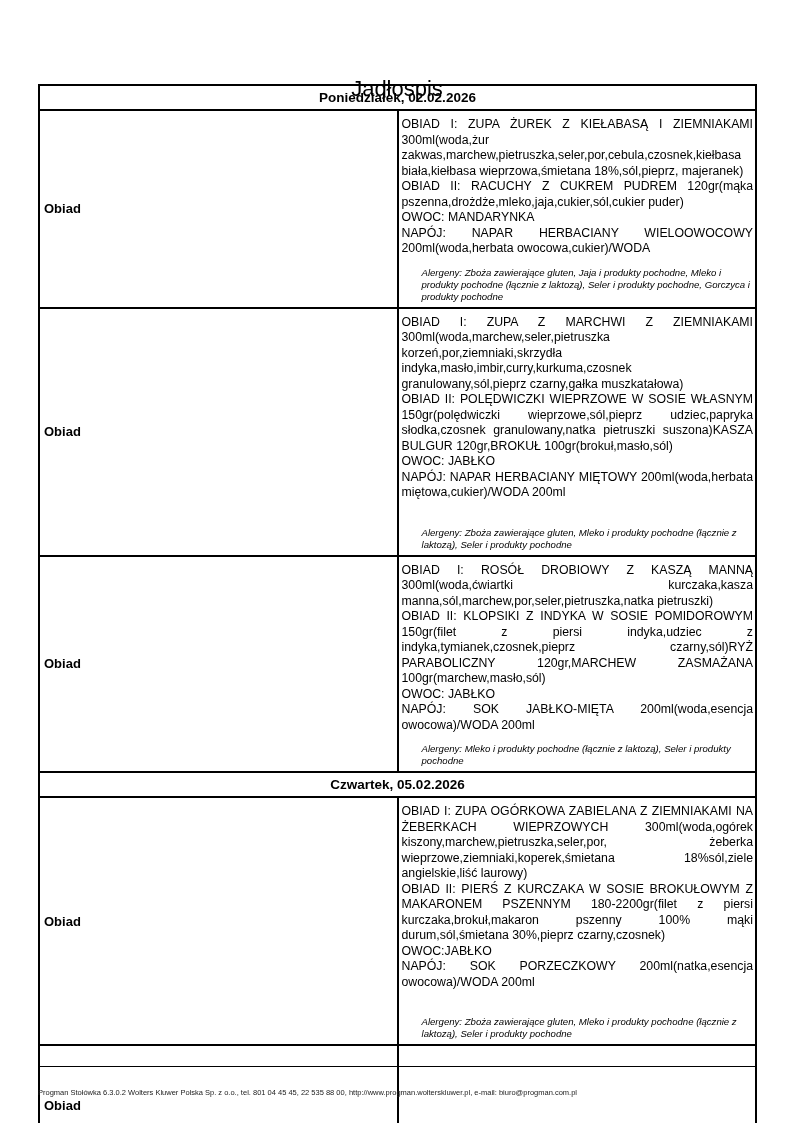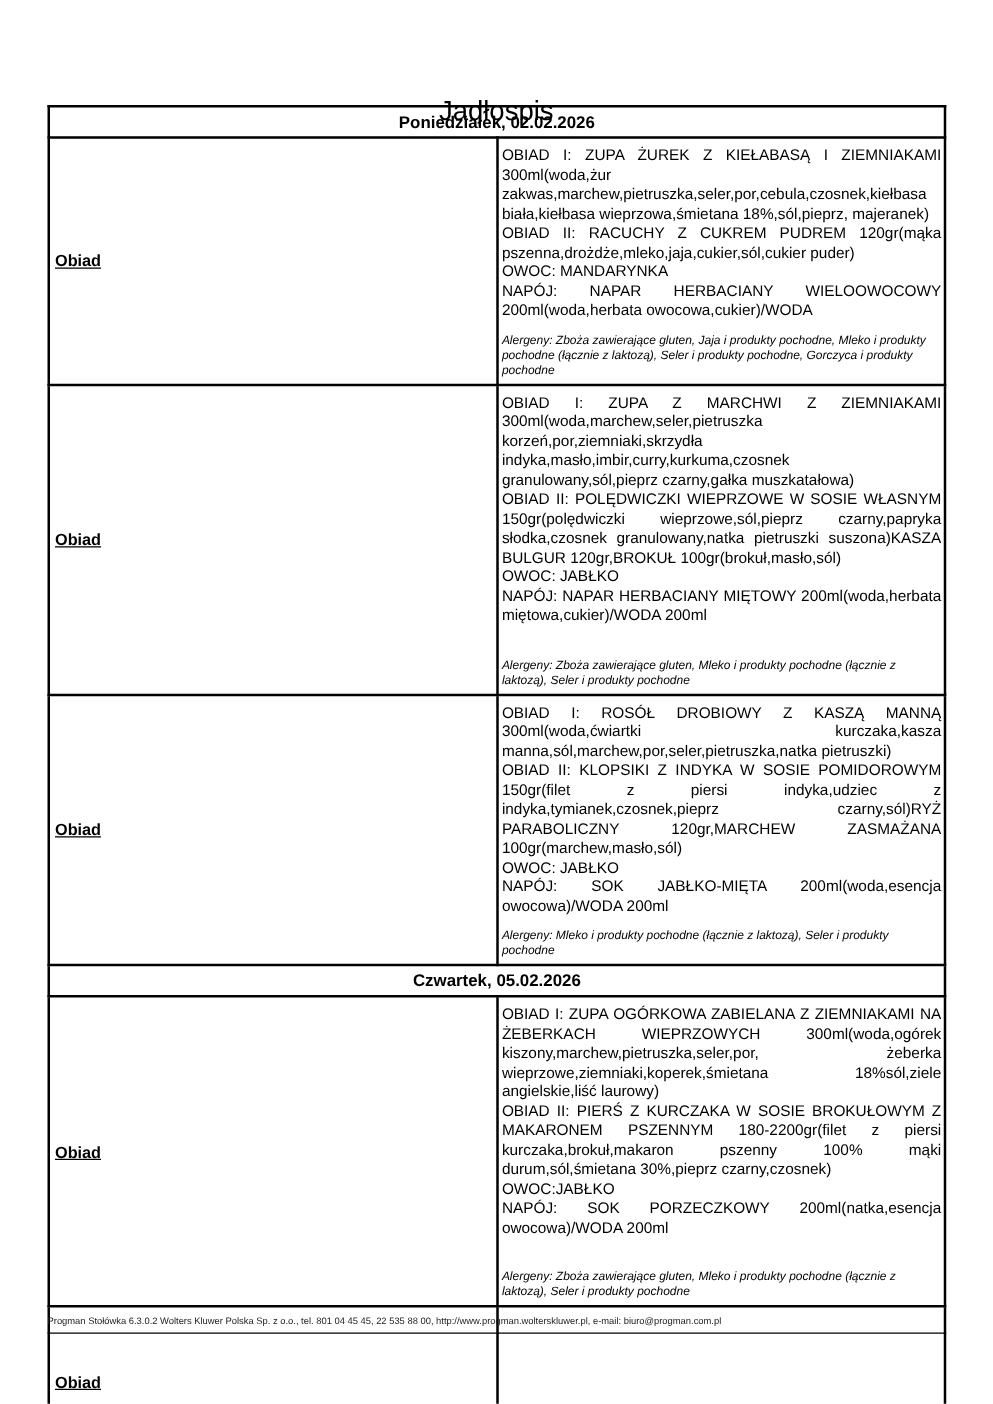--- a/index.html
+++ b/index.html
@@ -1,26 +1,26 @@
 <!DOCTYPE html>
 <html><head>
 <meta charset="utf-8">
 <style>
   html, body { margin: 0; padding: 0; background: #ffffff; }
   body { width: 794px; height: 1123px; position: relative; font-family: "Liberation Sans", sans-serif; color: #000; overflow: hidden; }
   .title { position: absolute; top: 36px; left: 0; width: 794px; text-align: center; font-size: 22px; font-weight: normal; margin-top: 40px; }
   table.menu { position: absolute; left: 38px; top: 84px; width: 719px; border-collapse: collapse; table-layout: fixed; }
   table.menu td { border: 2px solid #000; padding: 0; vertical-align: middle; }
   td.dayhead { height: 23px; text-align: center; font-weight: bold; font-size: 13.5px; }
-  td.meal-label { width: 94px; font-weight: bold; font-size: 13px; padding-left: 4px !important; text-decoration: underline; }
+  td.meal-label { width: 94px; font-weight: bold; font-size: 13px; padding-left: 4px !important; }
   td.meal-content { font-size: 12.3px; line-height: 15.5px; padding: 6px 2px 2px 3px !important; vertical-align: top !important; }
   .dish { text-align: justify; text-align-last: left; margin: 0; }
-  .allergens { font-size: 9.6px; font-style: italic; line-height: 12px; margin-top: 10px; padding-bottom: 2px; }
+  .allergens { font-size: 9.6px; font-style: italic; line-height: 12px; margin-top: 10px; padding-bottom: 2px; margin-left: 20px; }
   .footer-line { position: absolute; left: 38px; top: 1066px; width: 719px; height: 0; border-top: 1.5px solid #000; }
-  .footer { position: absolute; left: 38px; top: 1052px; font-size: 7.5px; color: #222; }
+  .footer { position: absolute; left: 38px; top: 1088px; font-size: 7.5px; color: #222; }
 </style>
 </head>
 <body>
 
 <div class="title">Jadłospis</div>
 
 <table class="menu">
   <tbody id="menu-body">
       <tr>
         <td colspan="2" class="dayhead">Poniedziałek, 02.02.2026</td>
@@ -32,21 +32,21 @@
           <div class="dish">OBIAD II: RACUCHY Z CUKREM PUDREM 120gr(mąka pszenna,drożdże,mleko,jaja,cukier,sól,cukier puder)</div>
           <div class="dish">OWOC: MANDARYNKA</div>
           <div class="dish">NAPÓJ: NAPAR HERBACIANY WIELOOWOCOWY 200ml(woda,herbata owocowa,cukier)/WODA</div>
           <div class="allergens">Alergeny: Zboża zawierające gluten, Jaja i produkty pochodne, Mleko i produkty pochodne (łącznie z laktozą), Seler i produkty pochodne, Gorczyca i produkty pochodne</div>
         </td>
       </tr>
       <tr>
         <td class="meal-label">Obiad</td>
         <td class="meal-content" style="height: 180px;">
           <div class="dish">OBIAD I: ZUPA Z MARCHWI Z ZIEMNIAKAMI 300ml(woda,marchew,seler,pietruszka korzeń,por,ziemniaki,skrzydła indyka,masło,imbir,curry,kurkuma,czosnek granulowany,sól,pieprz czarny,gałka muszkatałowa)</div>
-          <div class="dish">OBIAD II: POLĘDWICZKI WIEPRZOWE W SOSIE WŁASNYM 150gr(polędwiczki wieprzowe,sól,pieprz czarny,papryka słodka,czosnek granulowany,natka pietruszki suszona)KASZA BULGUR 120gr,BROKUŁ 100gr(brokuł,masło,sól)</div>
+          <div class="dish">OBIAD II: POLĘDWICZKI WIEPRZOWE W SOSIE WŁASNYM 150gr(polędwiczki wieprzowe,sól,pieprz udziec,papryka słodka,czosnek granulowany,natka pietruszki suszona)KASZA BULGUR 120gr,BROKUŁ 100gr(brokuł,masło,sól)</div>
           <div class="dish">OWOC: JABŁKO</div>
           <div class="dish">NAPÓJ: NAPAR HERBACIANY MIĘTOWY 200ml(woda,herbata miętowa,cukier)/WODA 200ml</div>
           <div class="allergens" style="margin-top: 26px;">Alergeny: Zboża zawierające gluten, Mleko i produkty pochodne (łącznie z laktozą), Seler i produkty pochodne</div>
         </td>
       </tr>
       <tr>
         <td class="meal-label">Obiad</td>
         <td class="meal-content" style="height: 149px;">
           <div class="dish">OBIAD I: ROSÓŁ DROBIOWY Z KASZĄ MANNĄ 300ml(woda,ćwiartki kurczaka,kasza manna,sól,marchew,por,seler,pietruszka,natka pietruszki)</div>
           <div class="dish">OBIAD II: KLOPSIKI Z INDYKA W SOSIE POMIDOROWYM 150gr(filet z piersi indyka,udziec z indyka,tymianek,czosnek,pieprz czarny,sól)RYŻ PARABOLICZNY 120gr,MARCHEW ZASMAŻANA 100gr(marchew,masło,sól)</div>

